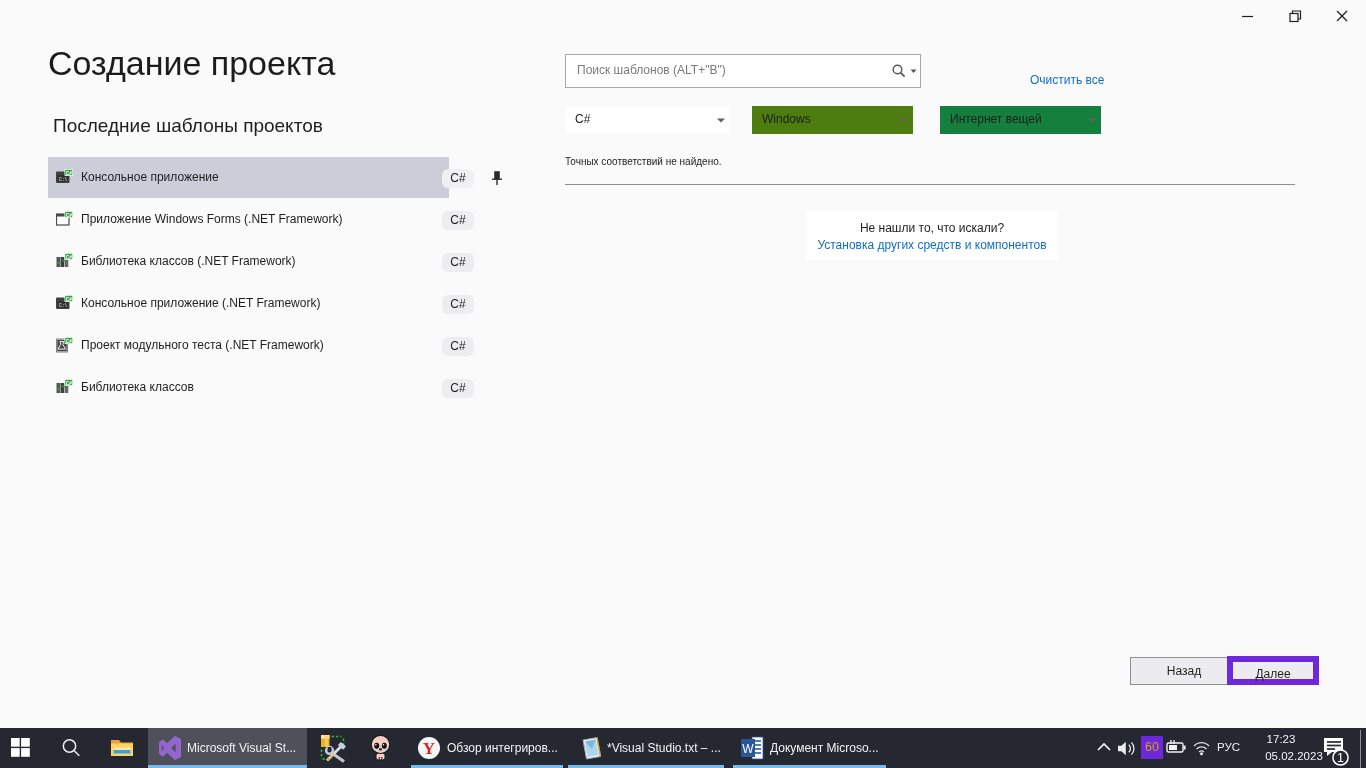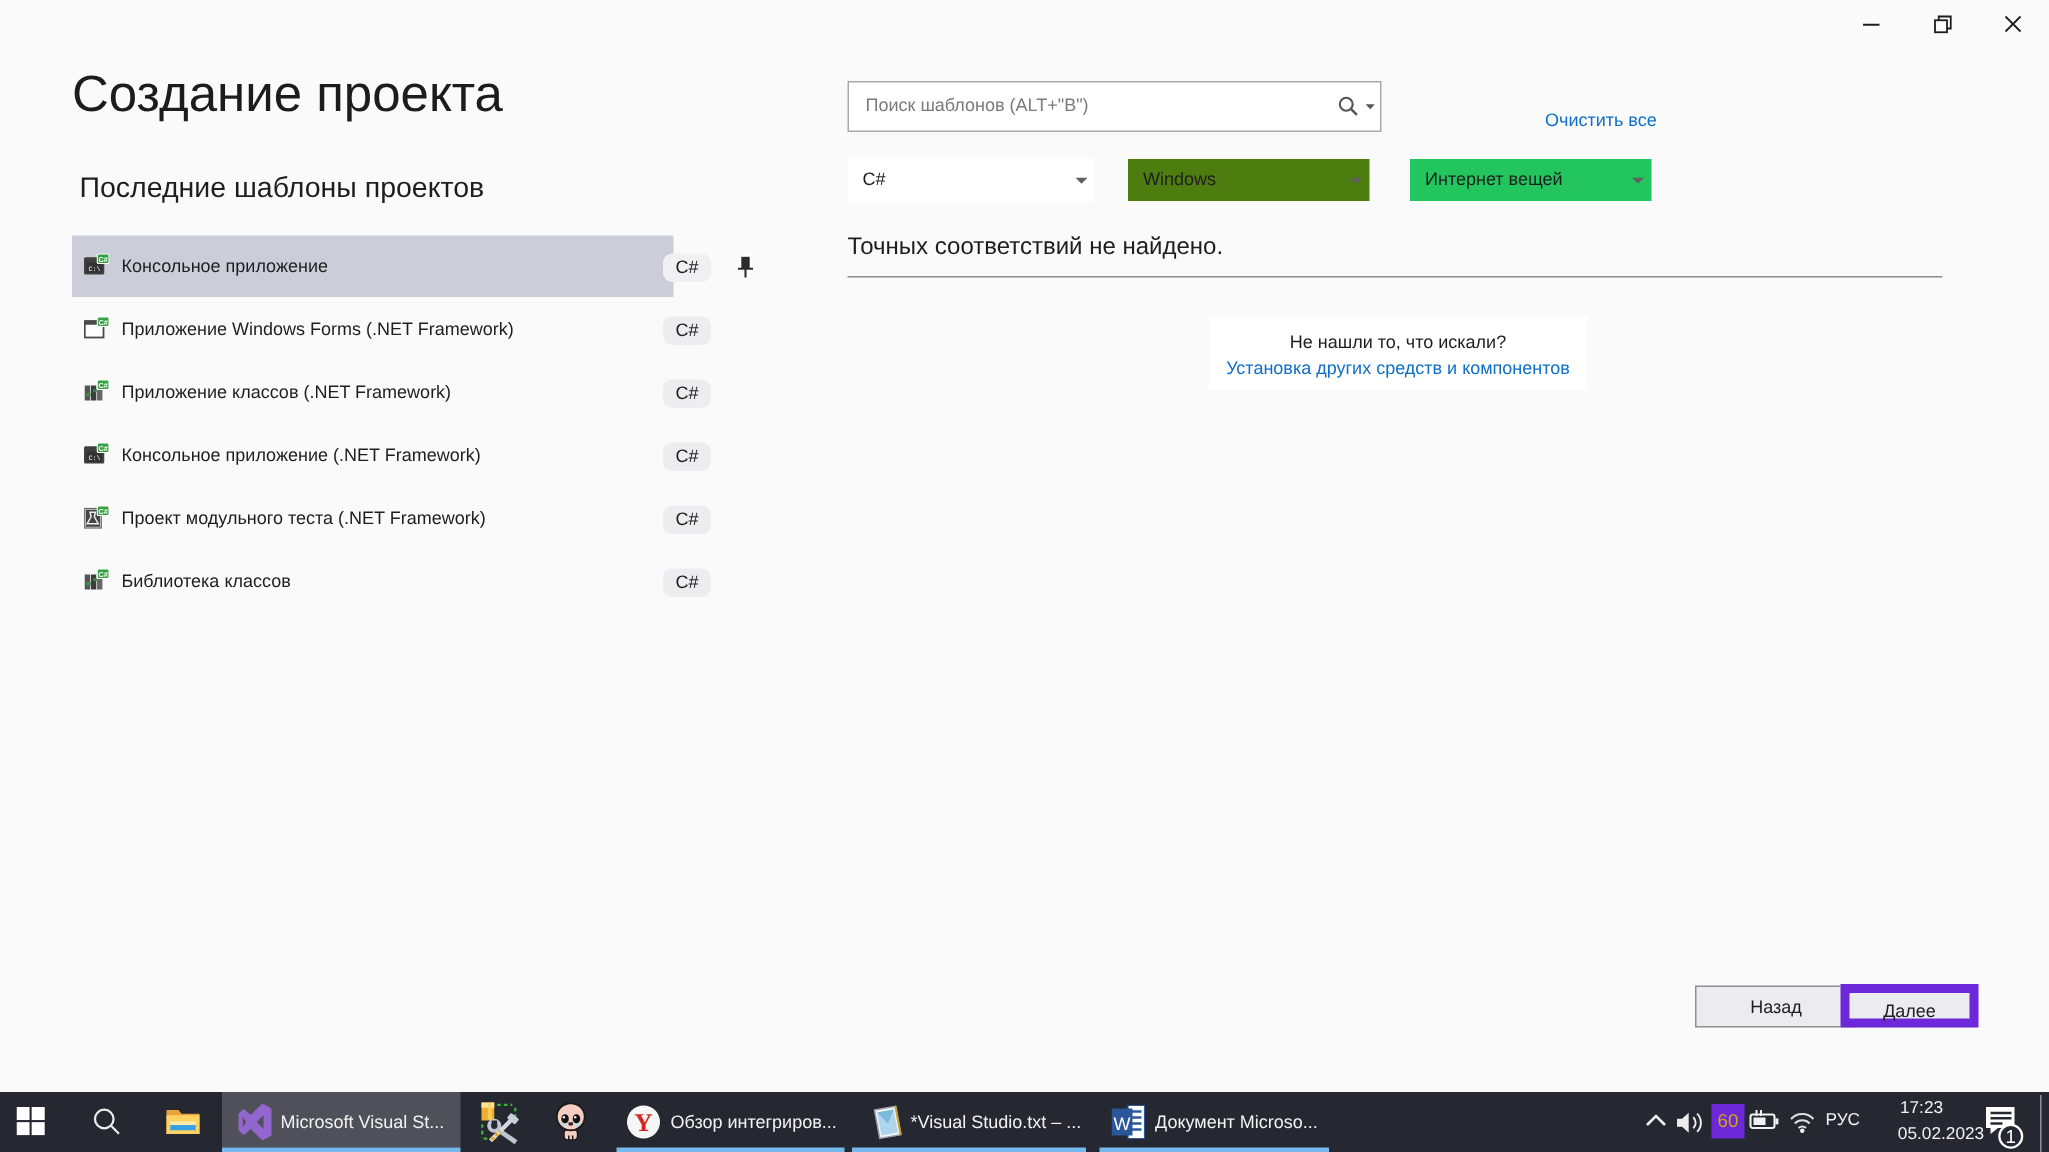--- a/index.html
+++ b/index.html
@@ -70,21 +70,21 @@
   <svg class="ic" width="17" height="17" viewBox="0 0 17 17">
     <rect x="0.5" y="4" width="3.6" height="10" fill="#555"></rect>
     <rect x="4.6" y="4" width="3.6" height="10" fill="#3d3d3d"></rect>
     <rect x="8.7" y="4" width="3.6" height="10" fill="#666"></rect>
     <rect x="1.5" y="9" width="3" height="2.2" fill="#3f8f4a"></rect>
       <rect x="6" y="6.5" width="3" height="2" fill="#3f8f4a" opacity="0.8"></rect>
     <rect x="8.5" y="0" width="8.5" height="7" rx="1" fill="#fff"></rect>
     <rect x="9.2" y="0.7" width="7.1" height="5.6" rx="0.8" fill="#37a244"></rect>
     <text x="12.8" y="5.5" font-size="4.8" fill="#fff" text-anchor="middle" font-weight="bold">C#</text>
   </svg>
-  <span class="tx">Приложение классов (.NET Framework)</span>
+  <span class="tx">Библиотека классов (.NET Framework)</span>
   <span class="bd">C#</span>
 </div>
 <div class="row" style="top:283px;">
   <svg class="ic" width="17" height="17" viewBox="0 0 17 17">
     <rect x="0" y="2.5" width="13.5" height="11.5" rx="1" fill="#404040"></rect>
     <rect x="1.5" y="6" width="10.5" height="7" fill="#333"></rect>
     <text x="3" y="11.5" font-size="4.5" fill="#fff" font-family="Liberation Mono">C:\</text>
     <rect x="8.5" y="0" width="8.5" height="7" rx="1" fill="#fff"></rect>
     <rect x="9.2" y="0.7" width="7.1" height="5.6" rx="0.8" fill="#37a244"></rect>
     <text x="12.8" y="5.5" font-size="4.8" fill="#fff" text-anchor="middle" font-weight="bold">C#</text>
@@ -134,28 +134,28 @@
   <svg style="position:absolute;right:5px;top:12px;" width="8" height="5" viewBox="0 0 8 5">
       <path d="M0 0.5 l4 4 4-4z" fill="#606060"></path>
     </svg>
 </div>
 <div class="abs dd" style="left:752px;top:106px;width:161px;height:28px;background:#4d7c0f;">
   <span style="position:absolute;left:10px;top:6px;font-size:12px;color:#1e1e1e;">Windows</span>
   <svg style="position:absolute;right:5px;top:12px;" width="8" height="5" viewBox="0 0 8 5">
       <path d="M0 0.5 l4 4 4-4z" fill="#606060"></path>
     </svg>
 </div>
-<div class="abs dd" style="left:940px;top:106px;width:161px;height:28px;background:#22c55e;">
+<div class="abs dd" style="left:940px;top:106px;width:161px;height:28px;background:#15803d;">
   <span style="position:absolute;left:10px;top:6px;font-size:12px;color:#1e1e1e;">Интернет вещей</span>
   <svg style="position:absolute;right:5px;top:12px;" width="8" height="5" viewBox="0 0 8 5">
       <path d="M0 0.5 l4 4 4-4z" fill="#606060"></path>
     </svg>
 </div>
 
-<div class="abs" style="left:565px;top:156px;font-size:16px;color:#1e1e1e;">Точных соответствий не найдено.</div>
+<div class="abs" style="left:565px;top:156px;font-size:10px;color:#1e1e1e;">Точных соответствий не найдено.</div>
 <div class="abs" style="left:565px;top:184px;width:730px;height:1px;background:#8c8c8c;"></div>
 
 <div class="abs" style="left:806px;top:211px;width:252px;height:49px;background:#fff;text-align:center;">
   <div style="font-size:12px;color:#1e1e1e;margin-top:10px;white-space:nowrap;">Не нашли то, что искали?</div>
   <div style="font-size:12px;color:#0f6fc8;margin-top:3px;white-space:nowrap;">Установка других средств и компонентов</div>
 </div>
 
 <div class="abs" style="left:1130px;top:657px;width:108px;height:28px;background:#ececf0;border:1px solid #8f8f8f;text-align:center;line-height:26px;font-size:12px;color:#1e1e1e;">Назад</div>
 <div class="abs" style="left:1227px;top:656px;width:92px;height:29px;background:#ececf0;border:6px solid #6d28d9;text-align:center;line-height:25px;font-size:12px;color:#1e1e1e;">Далее</div>
 

